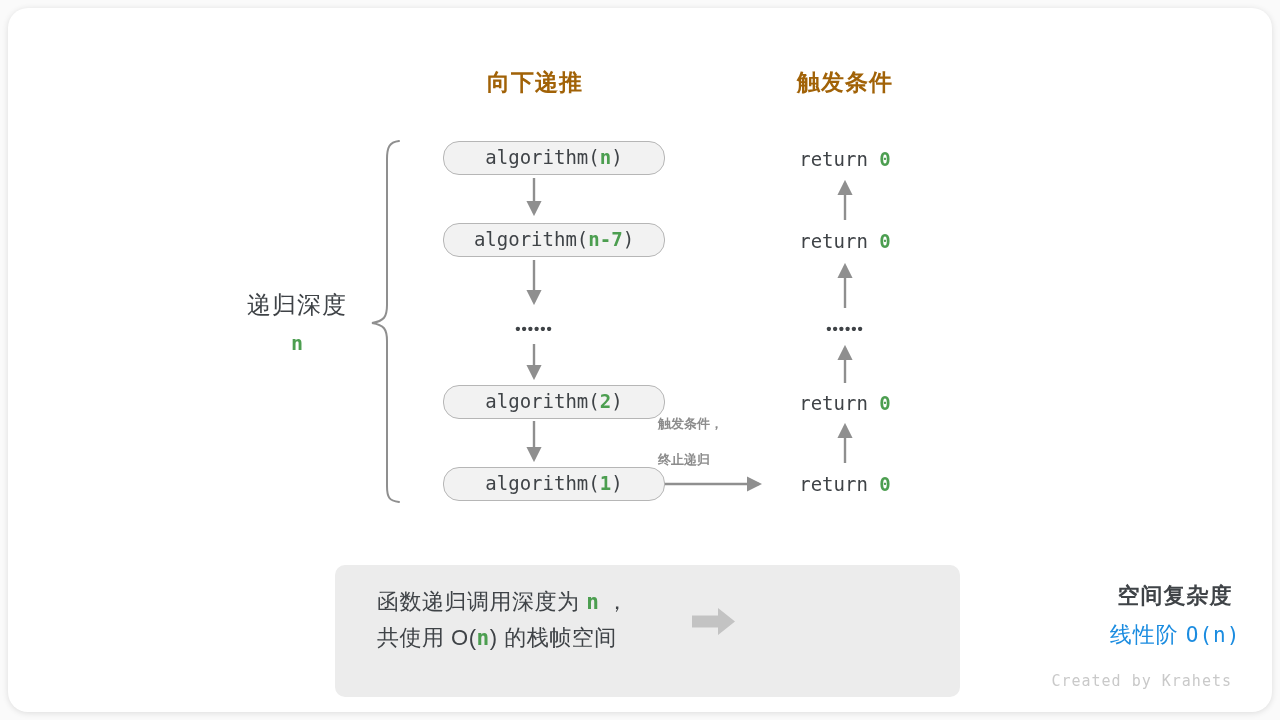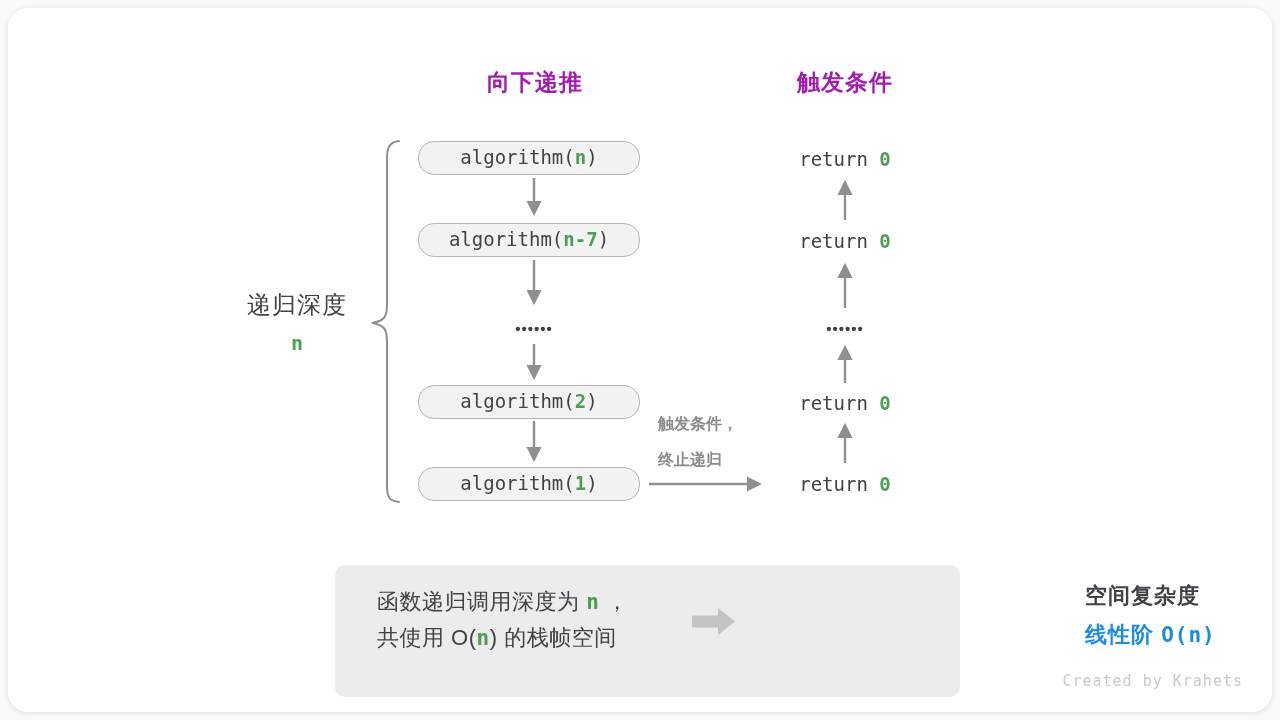--- a/index.html
+++ b/index.html
@@ -5,70 +5,70 @@
   * { margin: 0; padding: 0; box-sizing: border-box; }
   html, body { width: 1280px; height: 720px; background: #fafafa; font-family: "Liberation Sans", "DejaVu Sans", sans-serif; }
   .canvas { position: relative; width: 1280px; height: 720px; }
   .card {
     position: absolute; left: 8px; top: 8px; width: 1264px; height: 704px;
     background: #ffffff; border-radius: 20px;
     box-shadow: 0 1px 6px rgba(0,0,0,0.12);
   }
   .hdr {
     position: absolute; top: 59px; width: 220px; text-align: center;
-    font-size: 23px; font-weight: 700; color: #a21caf; letter-spacing: 1px;
+    font-size: 23px; font-weight: 700; color: #a16207; letter-spacing: 1px;
   }
   .hdr-left  { left: 417px; }
   .hdr-right { left: 727px; }
 
   .depth-label { position: absolute; left: 218px; top: 281px; width: 142px; text-align: center; }
   .depth-text { font-size: 24px; color: #3f4347; letter-spacing: 1px; }
   .depth-var  { margin-top: 10px; font-family: "DejaVu Sans Mono", "Liberation Mono", monospace;
                 font-size: 20px; font-weight: 700; color: #4c9e50; }
 
   svg.overlay { position: absolute; left: 0; top: 0; width: 1280px; height: 720px; pointer-events: none; }
 
   .call-box {
-    position: absolute; left: 410px; width: 222px; height: 34px;
+    position: absolute; left: 435px; width: 222px; height: 34px;
     background: #f2f2f2; border: 1.5px solid #b6b6b6; border-radius: 16px;
     text-align: center; line-height: 31px;
   }
   .code {
     font-family: "DejaVu Sans Mono", "Liberation Mono", monospace;
     font-size: 19px; color: #3f4347; font-weight: 500;
   }
   .green { color: #4c9e50; font-weight: 700; }
 
   .ret { position: absolute; left: 757px; width: 160px; text-align: center; line-height: 24px; }
 
   .dots {
     position: absolute; text-align: center; font-size: 15px; font-weight: 700;
     color: #3f4347; letter-spacing: 1px; line-height: 16px;
   }
   .dots-left  { left: 416px; width: 220px; top: 313px; }
   .dots-right { left: 757px; width: 160px; top: 313px; }
 
-  .trigger { position: absolute; left: 650px; top: 398px; font-size: 16px; font-weight: 700;
+  .trigger { position: absolute; left: 650px; top: 398px; font-size: 13px; font-weight: 700;
              color: #8c8c8c; line-height: 36px; font-family: Liberation Serif, serif; }
 
   .summary {
     position: absolute; left: 327px; top: 557px; width: 625px; height: 132px;
     background: #ececec; border-radius: 10px;
   }
   .sum-left { position: absolute; left: 42px; top: 19px; font-size: 22px; color: #3f4347; font-weight: 500; }
   .sum-line { line-height: 35px; letter-spacing: 0.5px; }
   .sum-line .mono { font-family: "DejaVu Sans Mono", "Liberation Mono", monospace; font-size: 21px; }
   .big-arrow { position: absolute; left: 357px; top: 43px; }
-  .sum-right { position: absolute; left: 750px; top: 16px; width: 180px; }
+  .sum-right { position: absolute; left: 750px; top: 16px; width: 180px; text-align: center; }
   .sum-title { font-size: 22px; font-weight: 700; color: #3f4347; letter-spacing: 1px; }
-  .sum-result { margin-top: 9px; font-size: 22px; font-weight: 700; color: #1b8ce0; letter-spacing: 1px; }
+  .sum-result { margin-top: 9px; font-size: 22px; font-weight: 400; color: #1b8ce0; letter-spacing: 1px; }
   .sum-result .mono { font-family: "DejaVu Sans Mono", "Liberation Mono", monospace; font-size: 21px; }
 
   .watermark {
-    position: absolute; right: 29px; bottom: 22px;
+    position: absolute; right: 40px; bottom: 22px;
     font-family: "DejaVu Sans Mono", "Liberation Mono", monospace;
     font-size: 15px; color: #c9c9c9; letter-spacing: 1px;
   }
 </style>
 </head>
 <body>
 
 <div class="canvas">
   <div class="card">
 

